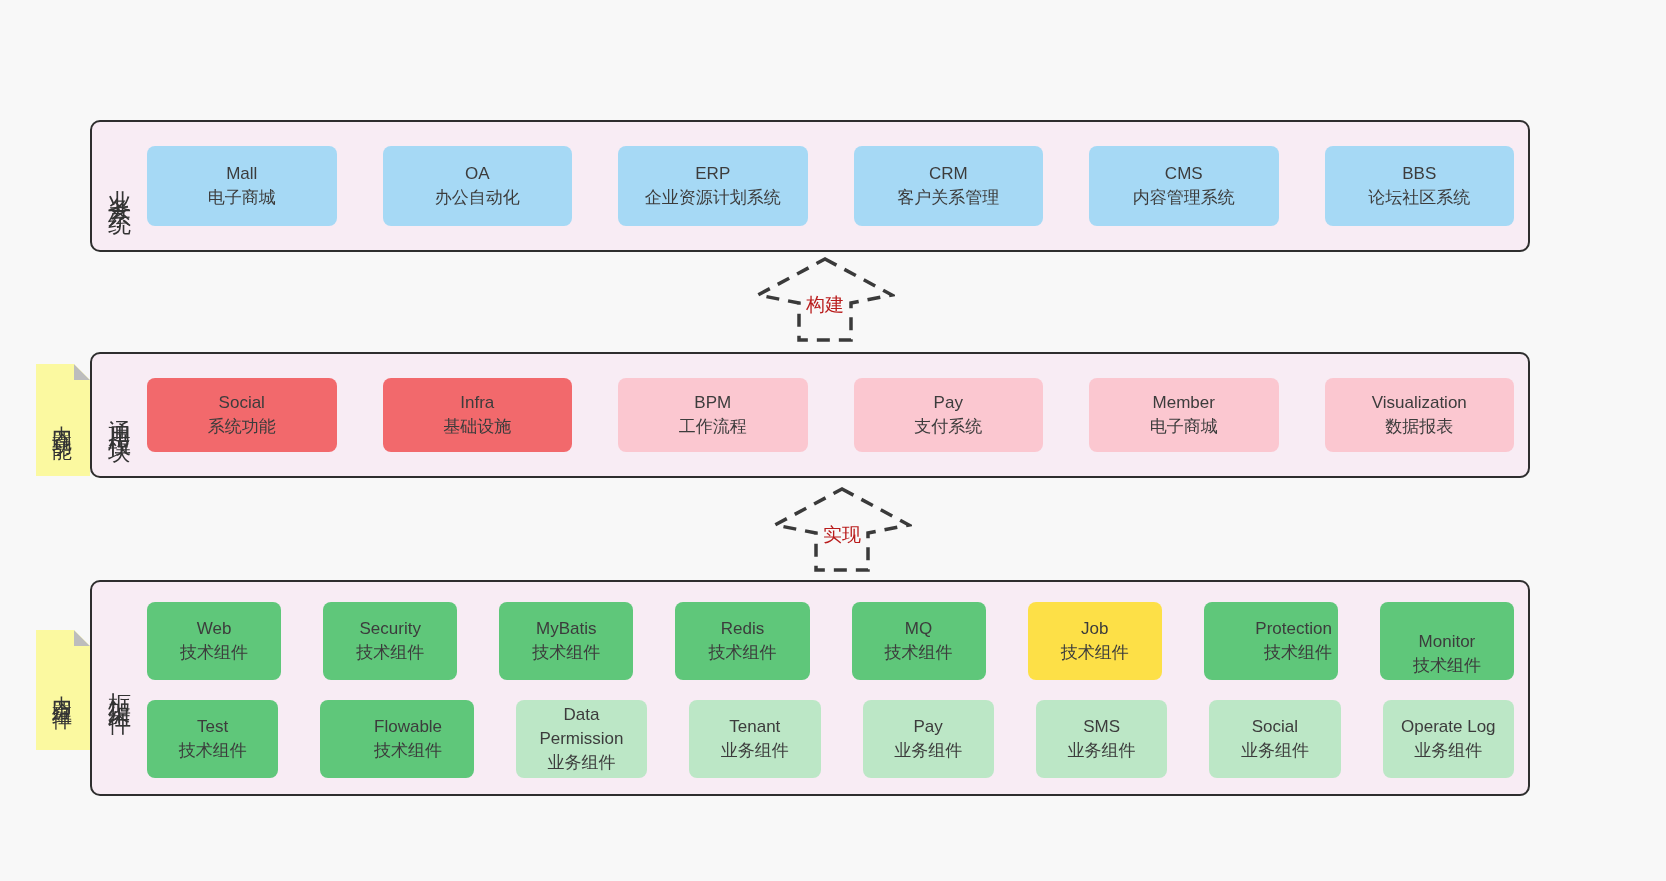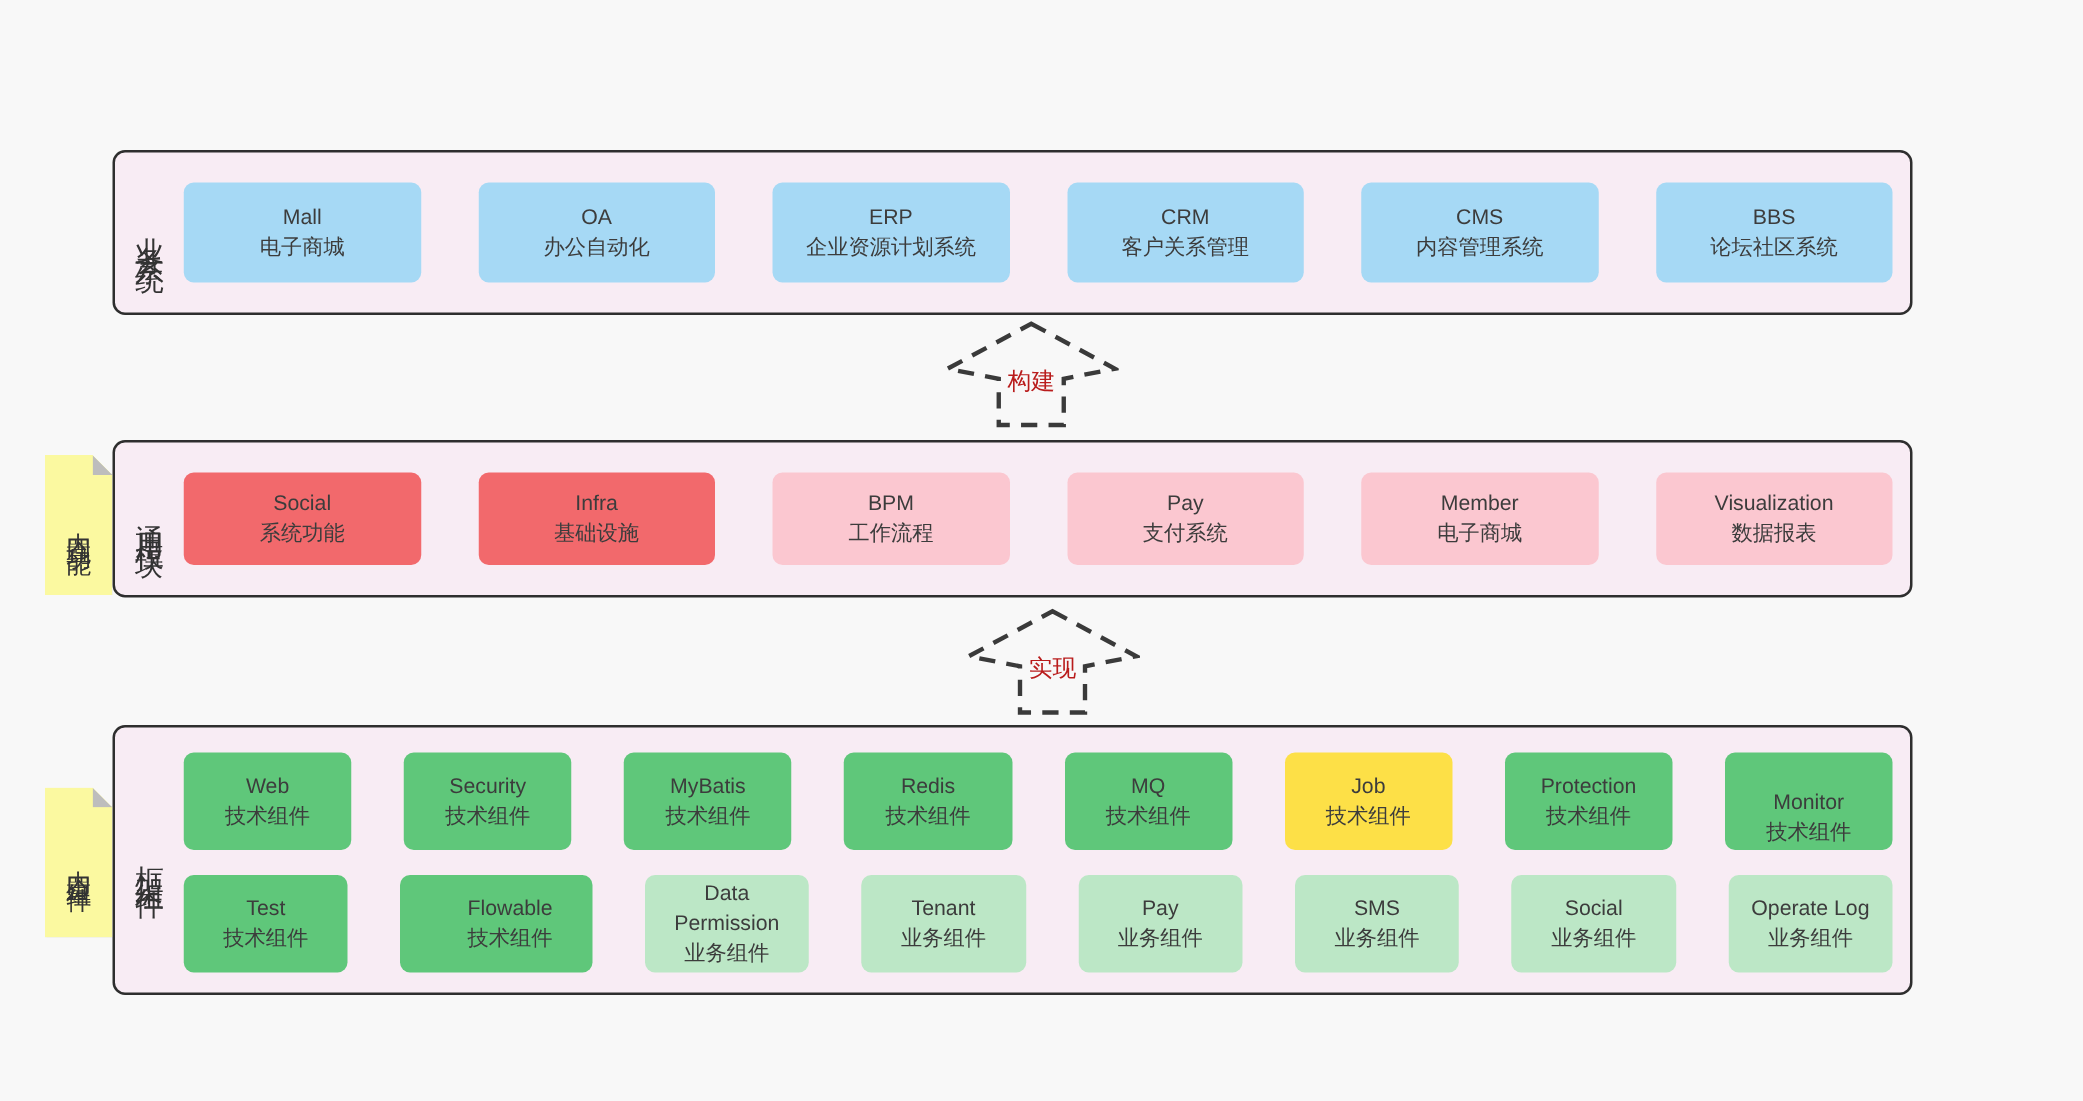--- a/index.html
+++ b/index.html
@@ -189,21 +189,21 @@
         <div class="s">技术组件</div>
       </div>
       <div class="box" style="background: rgb(95, 199, 122);">
         <div class="t">MQ</div>
         <div class="s">技术组件</div>
       </div>
       <div class="box" style="background: #fde047;">
         <div class="t">Job</div>
         <div class="s">技术组件</div>
       </div>
-      <div class="box" style="background: rgb(95, 199, 122);">
+      <div class="box" style="background: rgb(95, 199, 122); text-align: right;">
         <div class="t">Protection</div>
         <div class="s">技术组件</div>
       </div>
       <div class="box" style="background: rgb(95, 199, 122); justify-content: flex-end;">
         <div class="t">Monitor</div>
         <div class="s">技术组件</div>
       </div>
     </div>
 
     <div class="box-row row-b">

